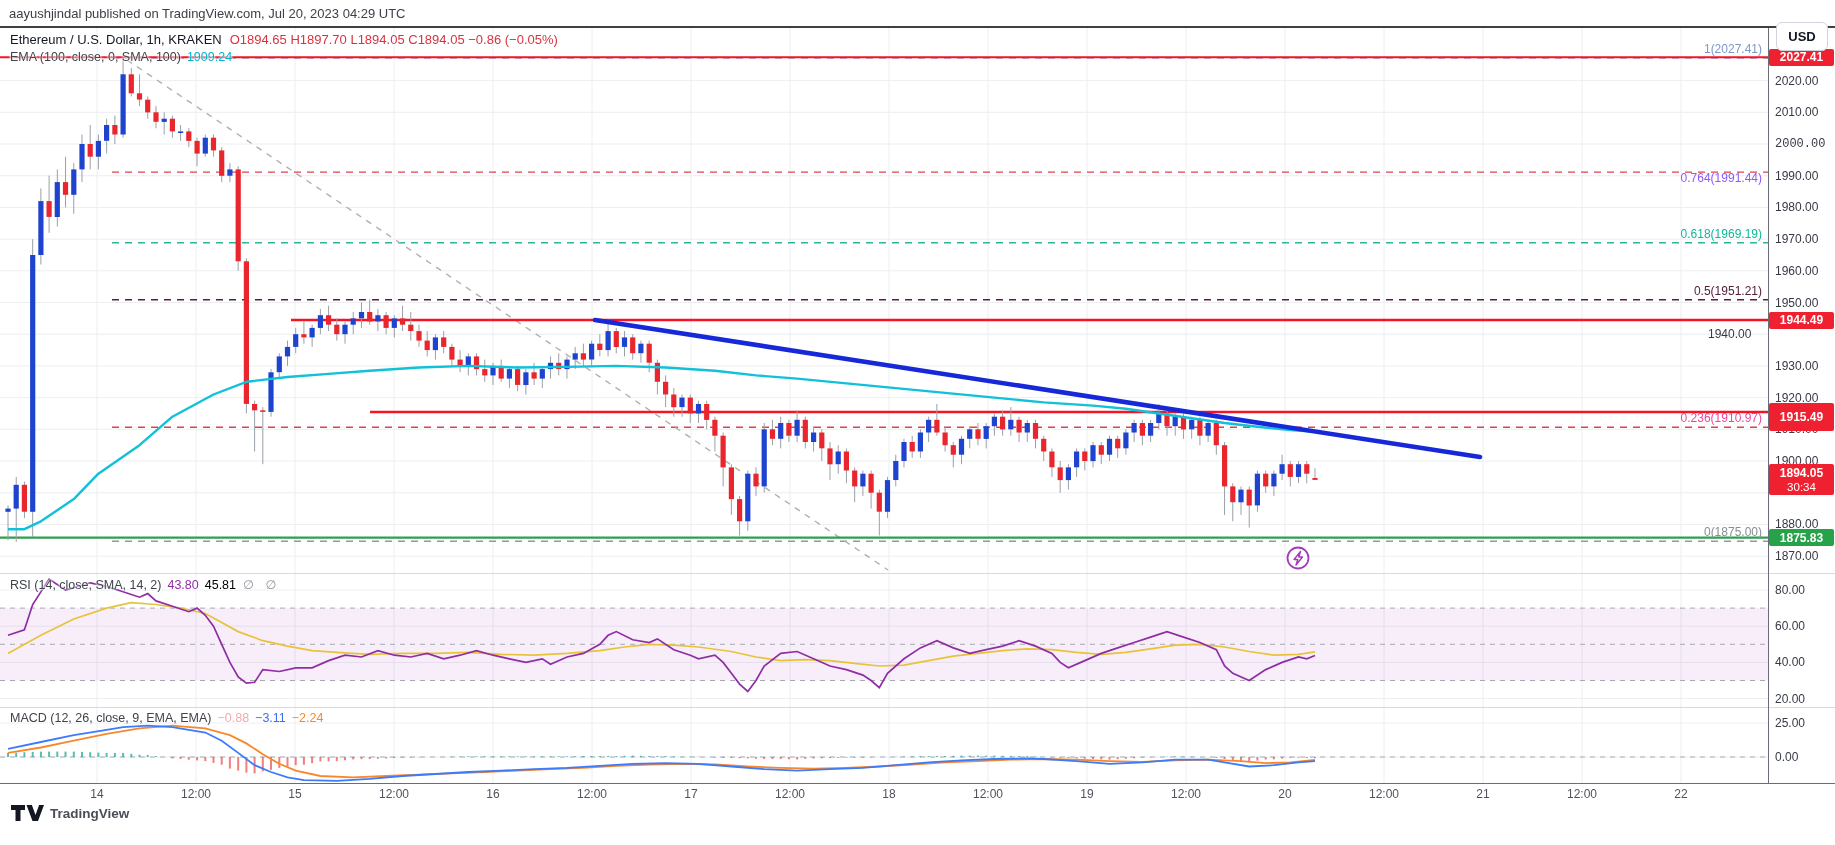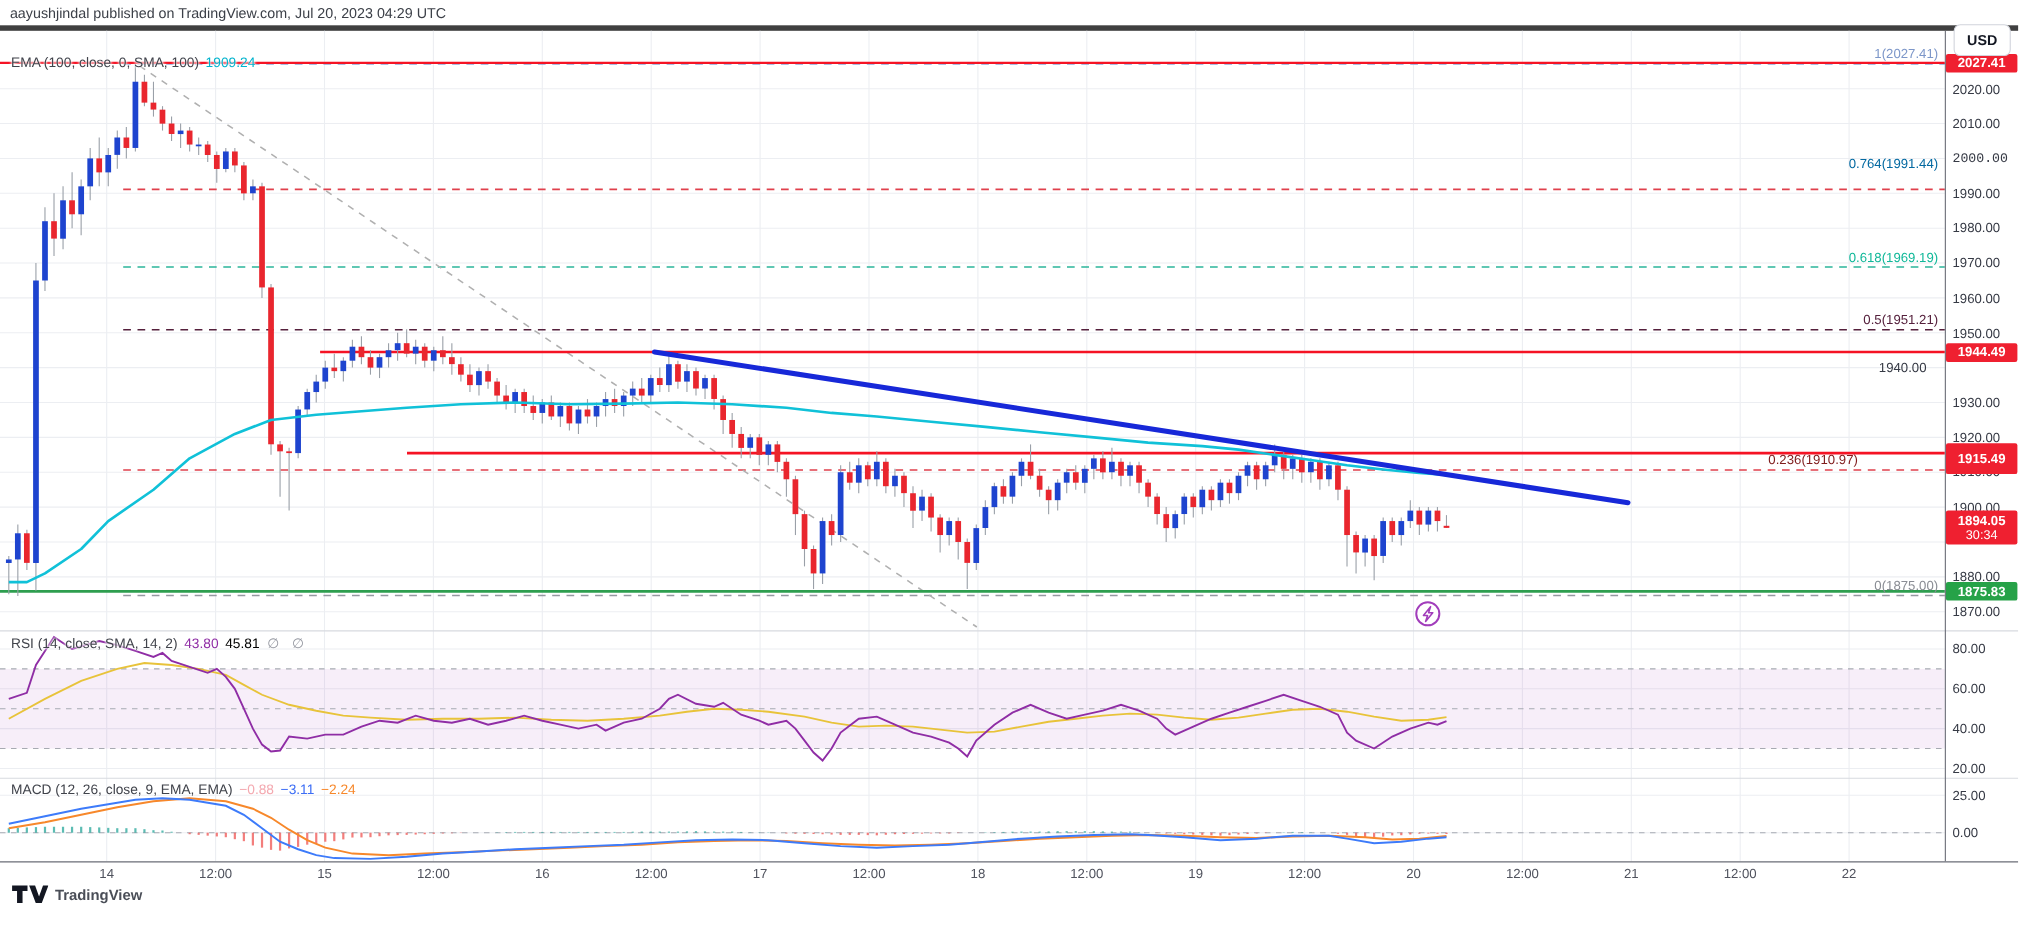--- a/index.html
+++ b/index.html
@@ -1,18 +1,18 @@
 <!DOCTYPE html>
 <html><head>
 <meta charset="utf-8">
 <style>
   html,body{margin:0;padding:0;background:#fff;}
   body{font-family:"Liberation Sans","DejaVu Sans",sans-serif;color:#131722;}
   .stage{position:relative;width:1835px;height:845px;background:#fff;overflow:hidden;}
-  .publisher{position:absolute;left:0;top:0;width:1835px;height:28px;border-bottom:5px solid #404040;
+  .publisher{position:absolute;left:0;top:0;width:1835px;height:28px;border-bottom:2px solid #404040;
     display:flex;align-items:center;padding-left:9px;box-sizing:border-box;font-size:13px;color:#3c4048;}
   svg.chartsvg{position:absolute;left:0;top:0;}
   .legend{position:absolute;white-space:nowrap;text-shadow:0 0 3px #fff,0 0 3px #fff,0 0 2px #fff;}
   .legend-main{left:10px;top:32px;font-size:13px;color:#131722;}
   .legend-main .ohlc{color:#d8333f;margin-left:8px;}
   .legend-ema{left:10px;top:50px;font-size:12.5px;color:#40434b;}
   .legend-ema .val{color:#00b3cd;margin-left:6px;}
   .legend-rsi{left:10px;top:577px;font-size:12.5px;color:#40434b;}
   .legend-rsi .v1{color:#8f2da5;margin-left:6px;}
   .legend-rsi .v2{color:#000000;margin-left:6px;}
@@ -579,20 +579,23 @@
       <line x1="0" y1="573.5" x2="1835" y2="573.5" stroke="#d7dadf"></line>
       <line x1="0" y1="707.5" x2="1835" y2="707.5" stroke="#d7dadf"></line>
       <line x1="0" y1="783.5" x2="1835" y2="783.5" stroke="#6a6d76"></line>
       <line x1="1768.5" y1="28" x2="1768.5" y2="783" stroke="#6a6d76"></line>
       <g>
         <circle cx="1298" cy="558" r="10.5" fill="#fff" stroke="#a13dbb" stroke-width="1.8"></circle>
         <path d="M1300.5 551.5 l-6.5 8 h3.8 l-1.8 5.5 6.5-8 h-3.8 z" fill="none" stroke="#a13dbb" stroke-width="1.4" stroke-linejoin="round"></path>
       </g>
     </svg>
 
+  <div class="legend legend-main">
+    <span>Ethereum / U.S. Dollar, 1h, KRAKEN</span><span class="ohlc">O1894.65  H1897.70  L1894.05  C1894.05  −0.86 (−0.05%)</span>
+  </div>
 
   <div class="legend legend-ema">
     <span>EMA (100, close, 0, SMA, 100)</span><span class="val">1909.24</span>
   </div>
 
   <div class="legend legend-rsi">
     <span>RSI (14, close, SMA, 14, 2)</span><span class="v1">43.80</span><span class="v2">45.81</span><span class="ex">∅ ∅</span>
   </div>
 
   <div class="legend legend-macd">
@@ -634,24 +637,24 @@
       <div class="timetick" style="left: 889px;">18</div>
       <div class="timetick" style="left: 988px;">12:00</div>
       <div class="timetick" style="left: 1087px;">19</div>
       <div class="timetick" style="left: 1186px;">12:00</div>
       <div class="timetick" style="left: 1285px;">20</div>
       <div class="timetick" style="left: 1384px;">12:00</div>
       <div class="timetick" style="left: 1483px;">21</div>
       <div class="timetick" style="left: 1582px;">12:00</div>
       <div class="timetick" style="left: 1681px;">22</div>
       <div class="fiblabel" style="left: 1762px; top: 42.1436px; color: rgb(125, 151, 201);">1(2027.41)</div>
-      <div class="fiblabel" style="left: 1762px; top: 142px; color: #0369a1;">0.764(1991.44)</div>
+      <div class="fiblabel" style="left: 1762px; top: 171px; color: #8b5cf6;">0.764(1991.44)</div>
       <div class="fiblabel" style="left: 1762px; top: 226.701px; color: rgb(16, 184, 153);">0.618(1969.19)</div>
       <div class="fiblabel" style="left: 1762px; top: 283.698px; color: rgb(85, 32, 60);">0.5(1951.21)</div>
-      <div class="fiblabel" style="left: 1689px; top: 411.258px; color: #7f1d1d;">0.236(1910.97)</div>
+      <div class="fiblabel" style="left: 1762px; top: 411.258px; color: #ec4899;">0.236(1910.97)</div>
       <div class="fiblabel" style="left: 1762px; top: 525.283px; color: rgb(138, 141, 148);">0(1875.00)</div>
       <div class="ptag" style="top: 48.6436px; height: 17px; background: rgb(239, 32, 48);">
         <div>2027.41</div>
       </div>
       <div class="ptag" style="top: 311.5px; height: 17px; background: rgb(239, 32, 48);">
         <div>1944.49</div>
       </div>
       <div class="ptag" style="top: 403.43px; height: 28px; background: rgb(239, 32, 48);">
         <div>1915.49</div>
       </div>

